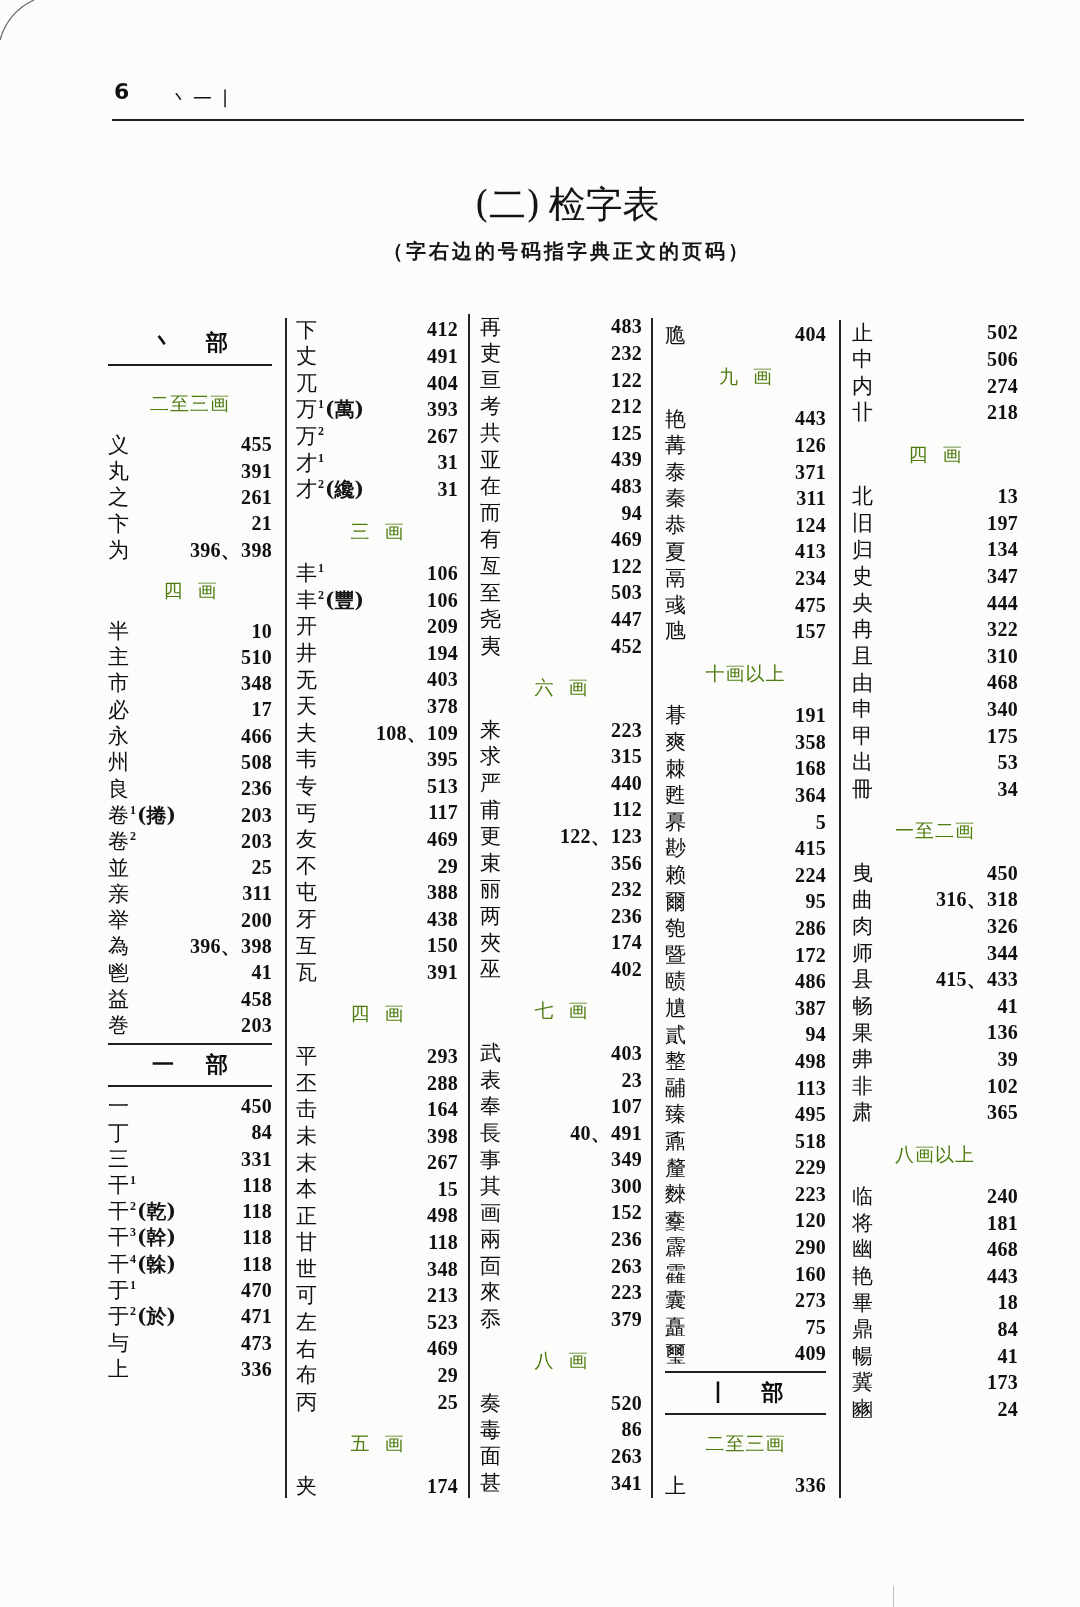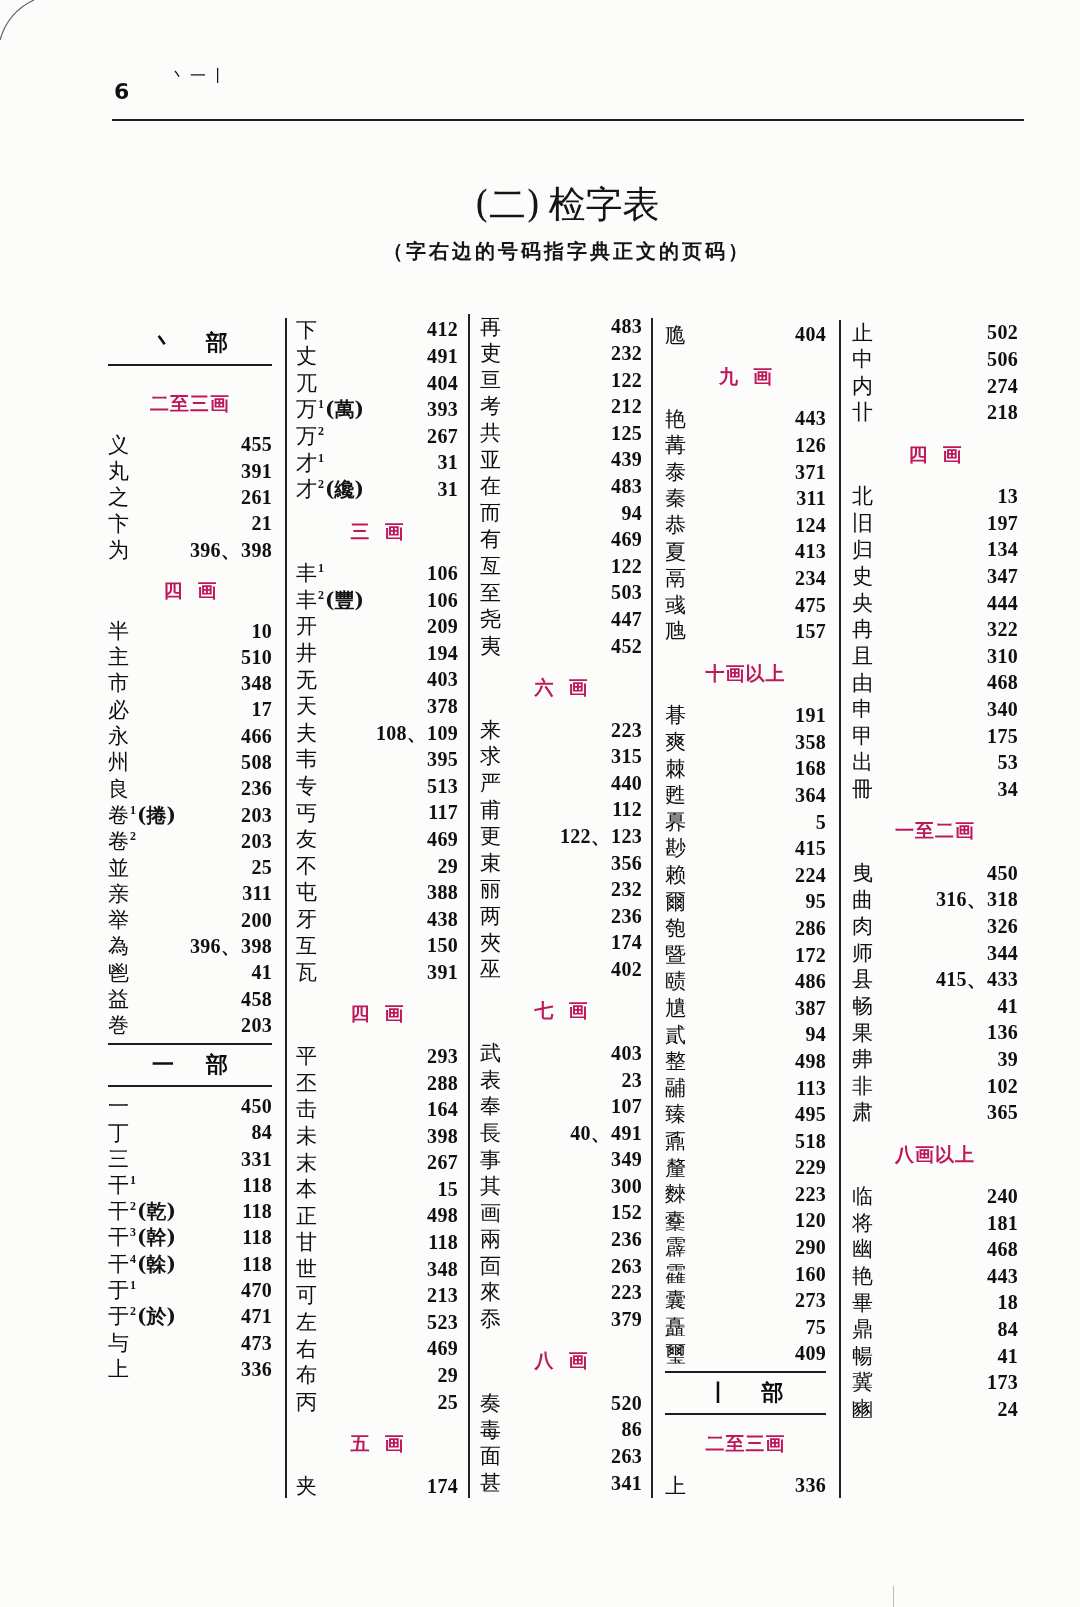--- a/index.html
+++ b/index.html
@@ -8,21 +8,21 @@
     background: #fcfcfb; color: #141414;
     font-family: "DejaVu Serif", serif;
   }
   .abs { position: absolute; }
 
   
   #curl { left: 0; top: 0; width: 60px; height: 60px; }
 
   
   #page-num { left: 114px; top: 79px; font: bold 22px "DejaVu Sans", sans-serif; color: #111; }
-  #head-radicals { left: 170px; top: 66px; font-size: 16px; letter-spacing: 4px; color: #111; }
+  #head-radicals { left: 170px; top: 86px; font-size: 19px; letter-spacing: 4px; color: #111; }
   #head-rule { left: 112px; top: 119px; width: 912px; height: 2px; background: #1e1e1e; }
 
   
   #title { left: 0; width: 1134px; top: 180px; text-align: center; font-size: 37px; color: #151515; }
   #title .t-prefix { margin-right: 8px; }
   #subtitle { left: 0; width: 1134px; top: 238px; text-align: center; font-size: 20px; font-weight: bold; letter-spacing: 3px; color: #151515; }
 
   
   .col { position: absolute; --p: 26.6px; --h: 57.4px; --rmb: 0px; }
   #col-0 { left: 108px; top: 322px;   width: 164px; --p: 26.3px; --h: 54.7px; --rmb: 6.7px; }
@@ -42,22 +42,22 @@
     position: relative; top: -8px; margin-left: 1px; line-height: 0;
   }
   .entry .alt { font-size: 20px; margin-left: 1px; font-weight: bold; }
   .entry .pg {
     font-family: "Liberation Serif", serif; font-weight: bold; font-size: 20px;
     color: #101010; letter-spacing: 0.3px;
   }
 
   .heading {
     height: var(--h); display: flex; align-items: center; justify-content: center;
-    font-family: "DejaVu Sans", sans-serif; font-weight: 700; font-size: 19px;
-    letter-spacing: 1px; color: #be185d;
+    font-family: "DejaVu Sans", sans-serif; font-weight: 400; font-size: 19px;
+    letter-spacing: 1px; color: #4d7c0f;
   }
   .heading.two { letter-spacing: 15px; padding-left: 15px; }
 
   .radical {
     display: flex; align-items: center; justify-content: center; gap: 32px;
     font-family: "DejaVu Sans", sans-serif; font-weight: 900; font-size: 22px; color: #0d0d0d;
   }
   .radical-top { height: 42px; border-bottom: 2px solid #1e1e1e; margin-bottom: 11px; }
   .radical-mid {
     margin-top: 4px; height: 40px;

